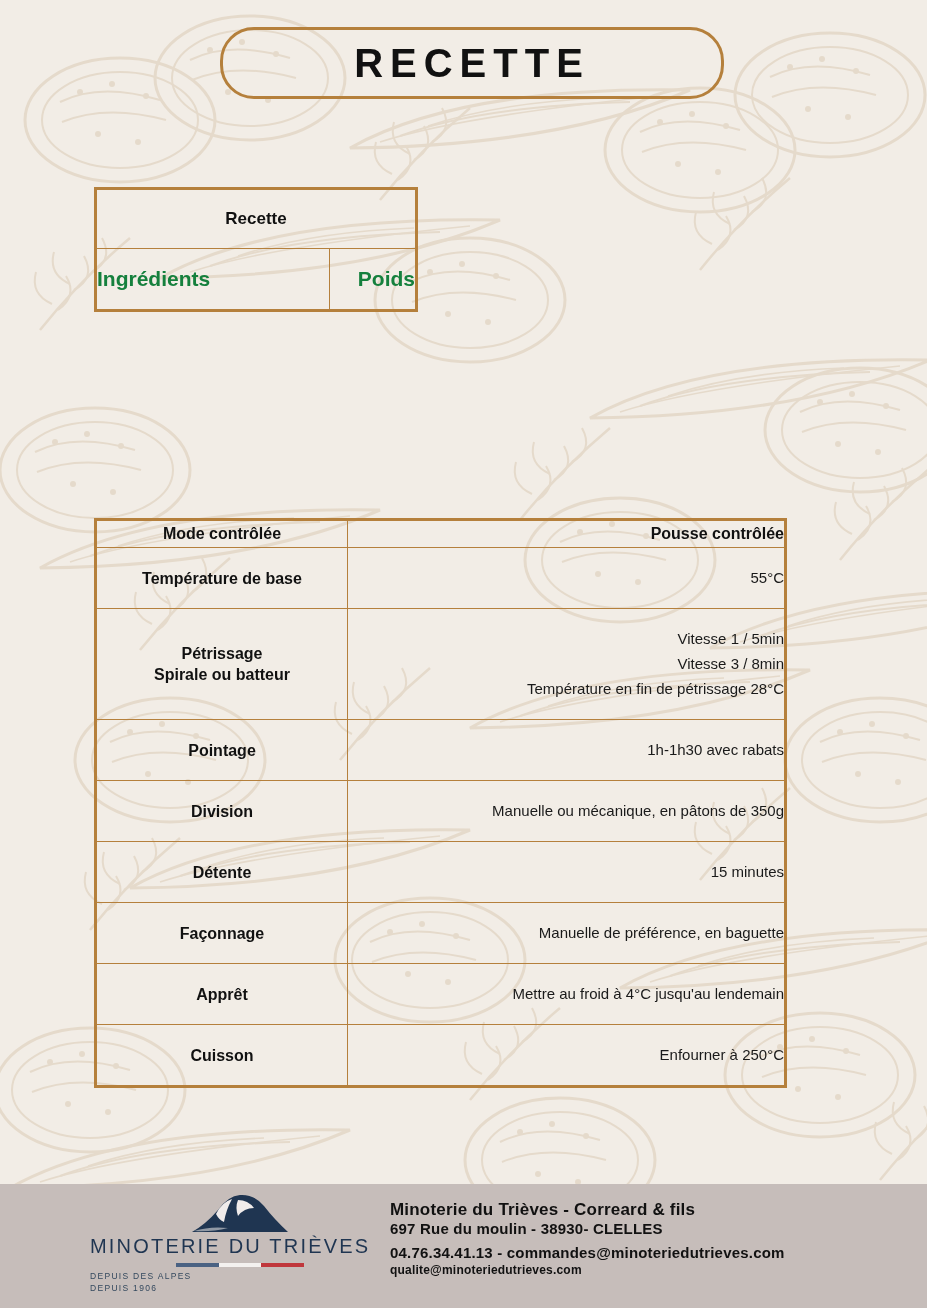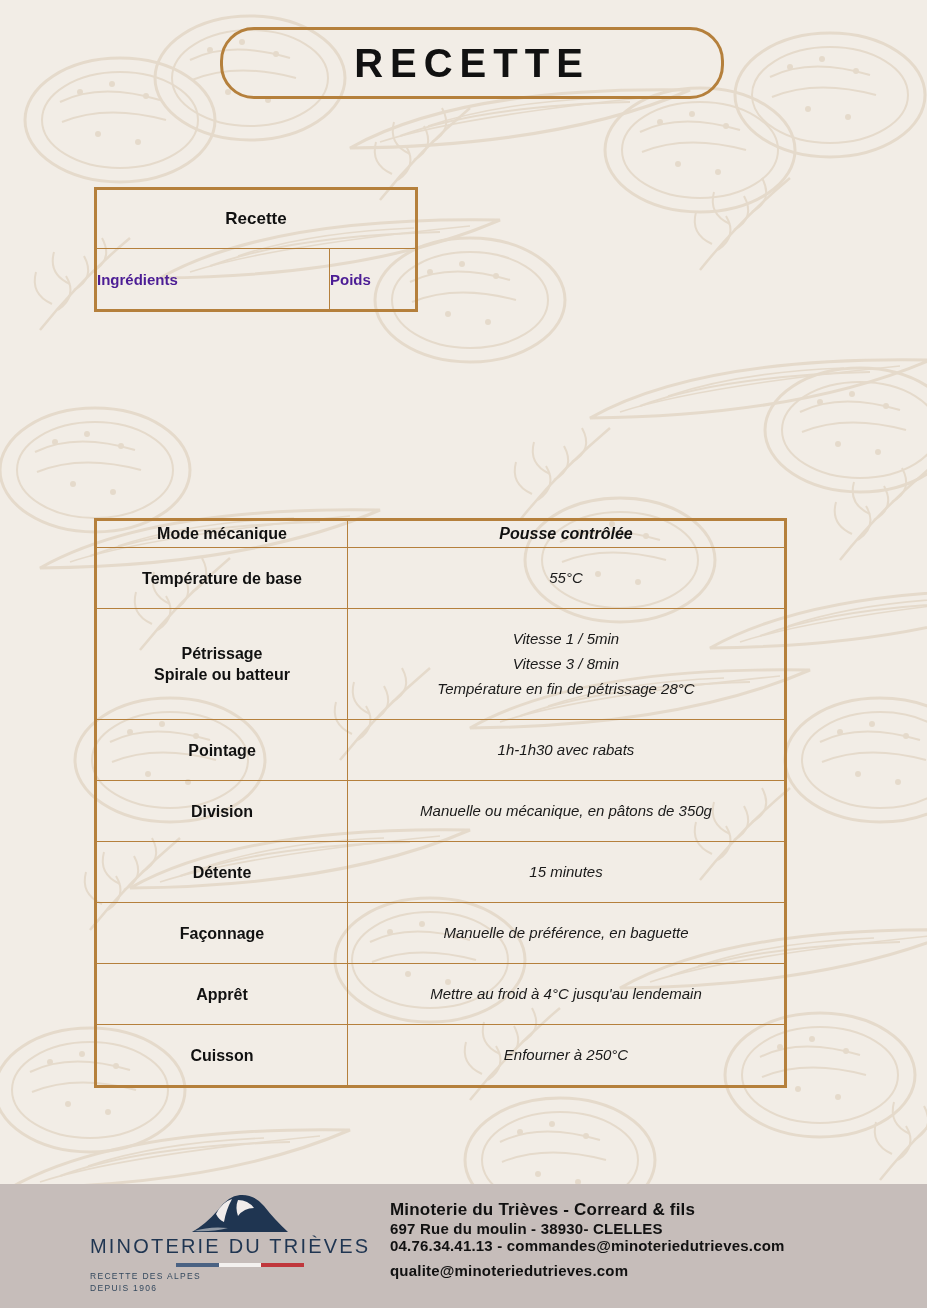--- a/index.html
+++ b/index.html
@@ -34,41 +34,40 @@
 
   
   #ingredients-table{left:94px;top:187px;width:320px;}
   #ingredients-table table{border-collapse:collapse;width:100%;}
   #ingredients-table td{border:1px solid #b5803c;}
   .ing-title{
     text-align:center;font-weight:bold;font-size:17px;color:#111;
     height:58px;
   }
   .ing-head{
-    font-weight:bold;font-size:15px;color:#4c1d95;height:60px;padding-left:15px;margin-top:24px;
-  }
-  .ing-head.center{text-align:left;padding-left:0;}
+    font-weight:bold;font-size:21px;color:#15803d;height:60px;padding-left:15px;margin-top:24px;
+  }
+  .ing-head.center{text-align:right;padding-left:0;}
   .ing-body{
     font-size:15px;color:#1a1a1a;padding:16px 0 18px 15px;line-height:1.75;
     vertical-align:top;
   }
   .ing-body.right{padding-left:12px;}
 
   
   #process-table{left:94px;top:518px;width:689px;}
   #process-table table{border-collapse:collapse;width:100%;table-layout:fixed;}
   #process-table td{border:1px solid #b5803c;}
   .pr-label{
     width:250px;text-align:center;font-weight:bold;font-size:16px;color:#111;
     padding:10px 6px;line-height:1.35;
   }
   .pr-value{
-    text-align:center;font-size:15px;color:#1a1a1a;padding:10px 8px;
+    text-align:right;font-size:15px;color:#1a1a1a;padding:10px 8px;
     line-height:1.65;
-    font-style:italic;
   }
   .pr-head .pr-label{font-size:16px;}
   .pr-head .pr-value{font-weight:bold;font-size:16px;color:#111;}
 
   
   #footer{
     position:absolute;left:0;top:1184px;width:927px;height:124px;
     background:#c6bdba;
   }
   .logo-block{
@@ -87,22 +86,22 @@
   .tc-white{background:#f4f1ef;}
   .tc-red{background:#c0373c;}
   .logo-tag{font-size:8.5px;letter-spacing:1.3px;color:#34495e;line-height:1.45;}
 
   .contact{
     position:absolute;left:390px;top:16px;width:500px;text-align:left;
     color:#111;
   }
   .contact .c1{font-size:17px;font-weight:bold;letter-spacing:.2px;}
   .contact .c2{font-size:15px;font-weight:bold;letter-spacing:.2px;}
-  .contact .c3{font-size:15px;font-weight:bold;letter-spacing:.2px;}
-  .contact .c4{font-size:15px;font-weight:bold;margin-top:8px;letter-spacing:.2px;}
+  .contact .c3{font-size:15px;font-weight:bold;margin-top:7px;letter-spacing:.2px;}
+  .contact .c4{font-size:12px;font-weight:bold;margin-top:2px;letter-spacing:.2px;}
 </style>
 </head>
 <body>
 
 <svg id="bg-pattern" viewBox="0 0 927 1308" xmlns="http://www.w3.org/2000/svg">
   <rect x="0" y="0" width="927" height="1308" fill="#f2ede6"></rect>
   <defs>
     <g id="loaf">
       <ellipse cx="0" cy="0" rx="95" ry="62" fill="none" stroke="#e5dacb" stroke-width="3"></ellipse>
       <ellipse cx="0" cy="0" rx="78" ry="48" fill="none" stroke="#e5dacb" stroke-width="2"></ellipse>
@@ -185,21 +184,21 @@
           <td class="ing-head center">Poids</td>
         </tr>
       </tbody>
     </table>
   </div>
 
   <div id="process-table" class="tbl">
     <table>
       <tbody>
         <tr class="pr-head">
-          <td class="pr-label">Mode mécanique</td>
+          <td class="pr-label">Mode contrôlée</td>
           <td class="pr-value">Pousse contrôlée</td>
         </tr>
         <tr>
           <td class="pr-label" style="height:60px">Température de base</td>
           <td class="pr-value">55°C</td>
         </tr>
         <tr>
           <td class="pr-label" style="height:110px">
               <div>Pétrissage</div>
               <div>Spirale ou batteur</div>
@@ -246,21 +245,21 @@
         <path d="M28,22 Q34,10 44,7 Q38,18 36,30 Q31,28 28,22 Z" fill="#f0eceb"></path>
         <path d="M50,8 Q60,8 66,16 Q56,16 50,24 Q47,15 50,8 Z" fill="#f0eceb"></path>
         <path d="M6,39 Q22,34 40,36 Q24,40 6,39 Z" fill="#f0eceb" opacity="0.55"></path>
       </svg>
       <div class="logo-word">MINOTERIE DU TRIÈVES</div>
       <div class="tricolor">
         <span class="tc-blue"></span>
         <span class="tc-white"></span>
         <span class="tc-red"></span>
       </div>
-      <div class="logo-tag">RECETTE DES ALPES</div>
+      <div class="logo-tag">DEPUIS DES ALPES</div>
       <div class="logo-tag">DEPUIS 1906</div>
     </div>
 
     <div class="contact">
       <div class="c1">Minoterie du Trièves - Correard &amp; fils</div>
       <div class="c2">697 Rue du moulin - 38930- CLELLES</div>
       <div class="c3">04.76.34.41.13 - commandes@minoteriedutrieves.com</div>
       <div class="c4">qualite@minoteriedutrieves.com</div>
     </div>
 

